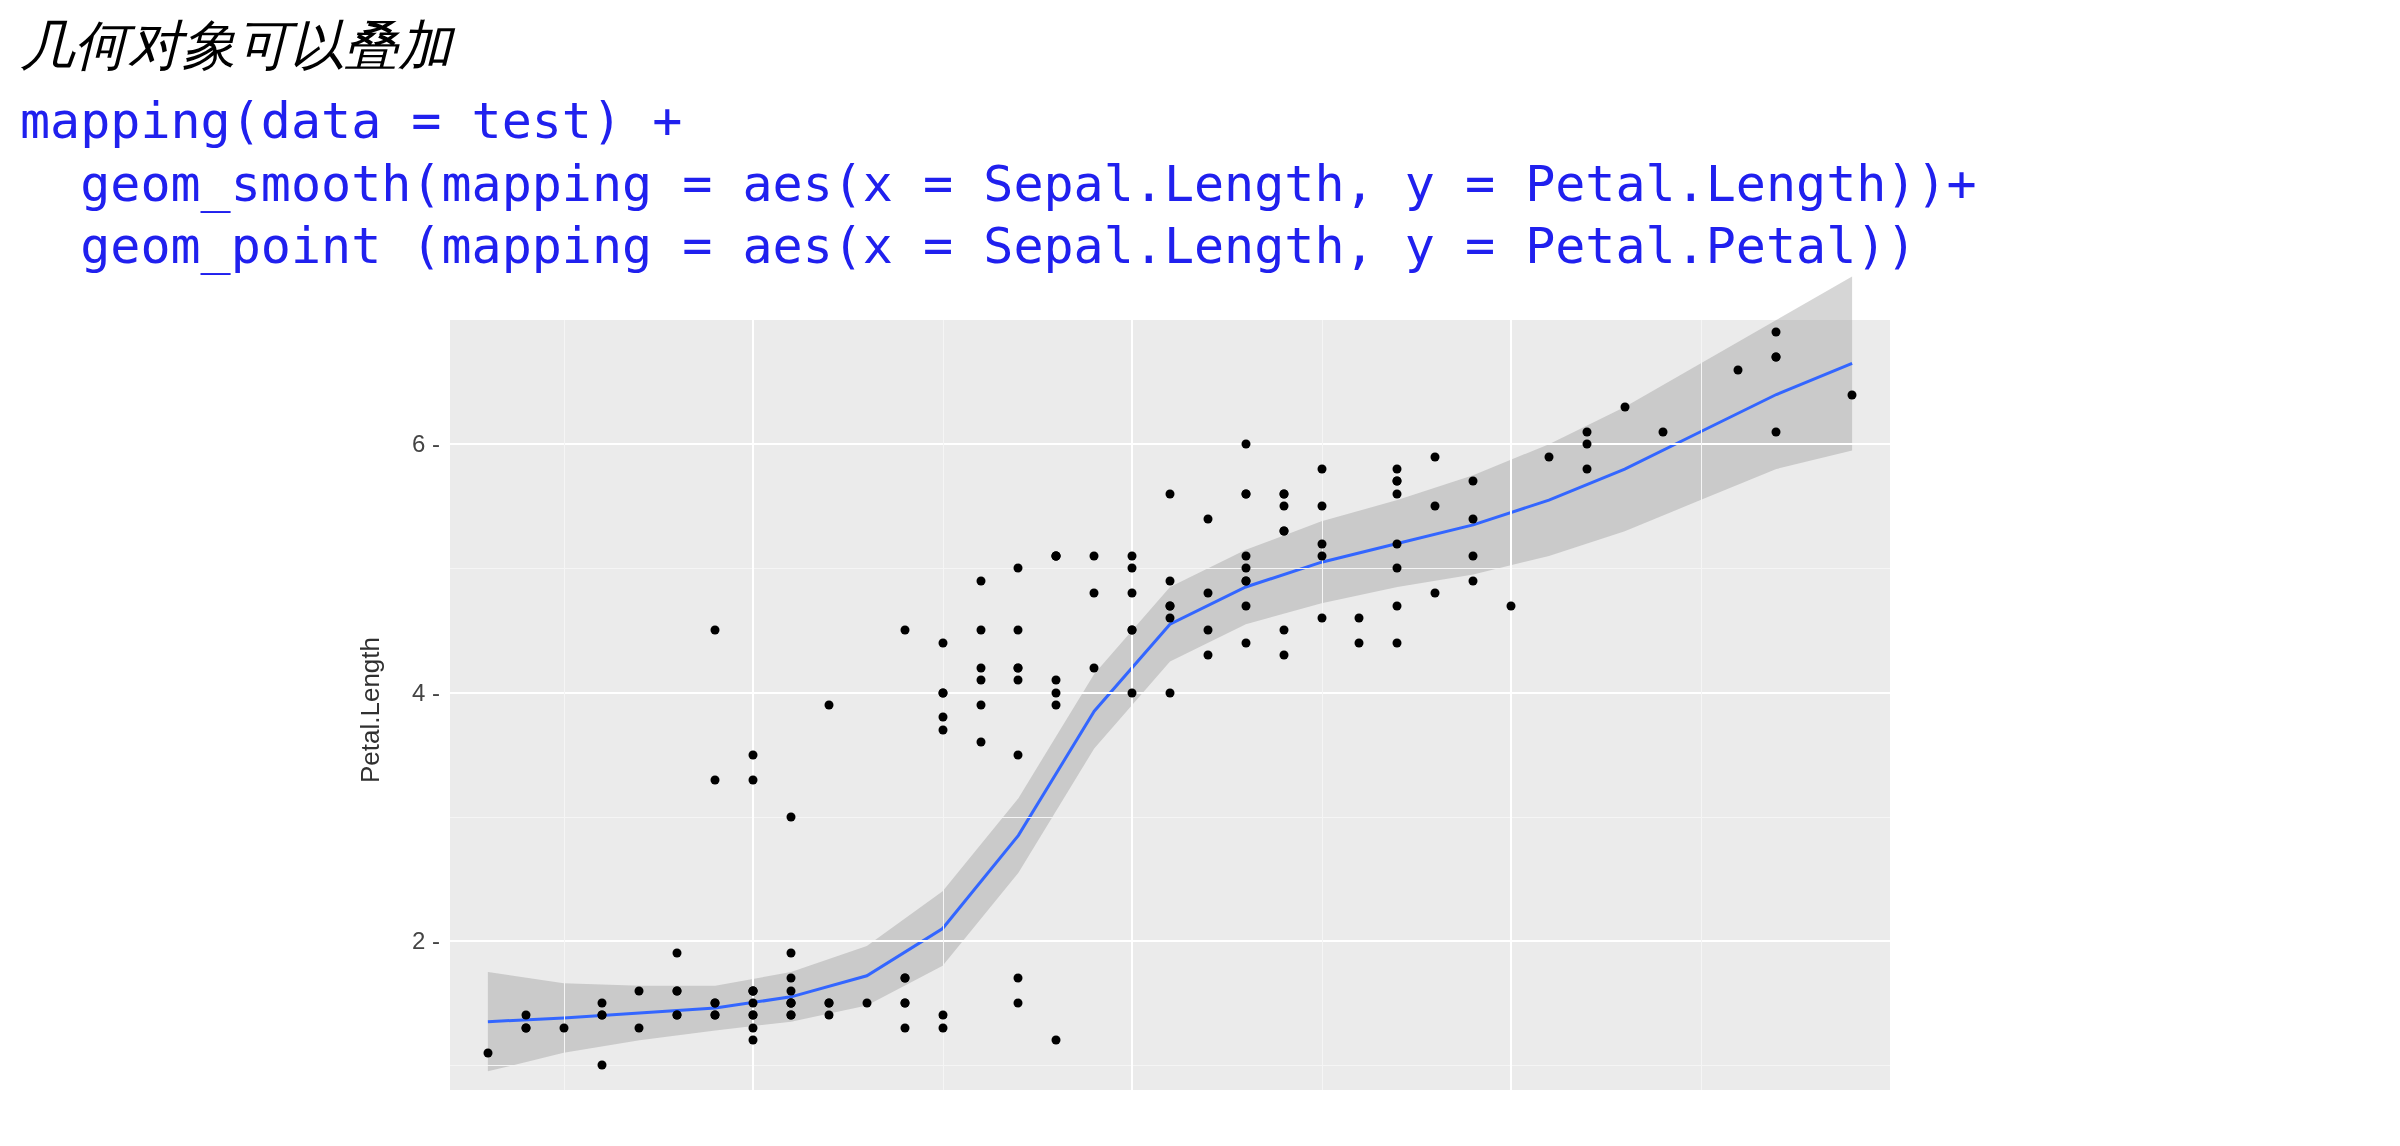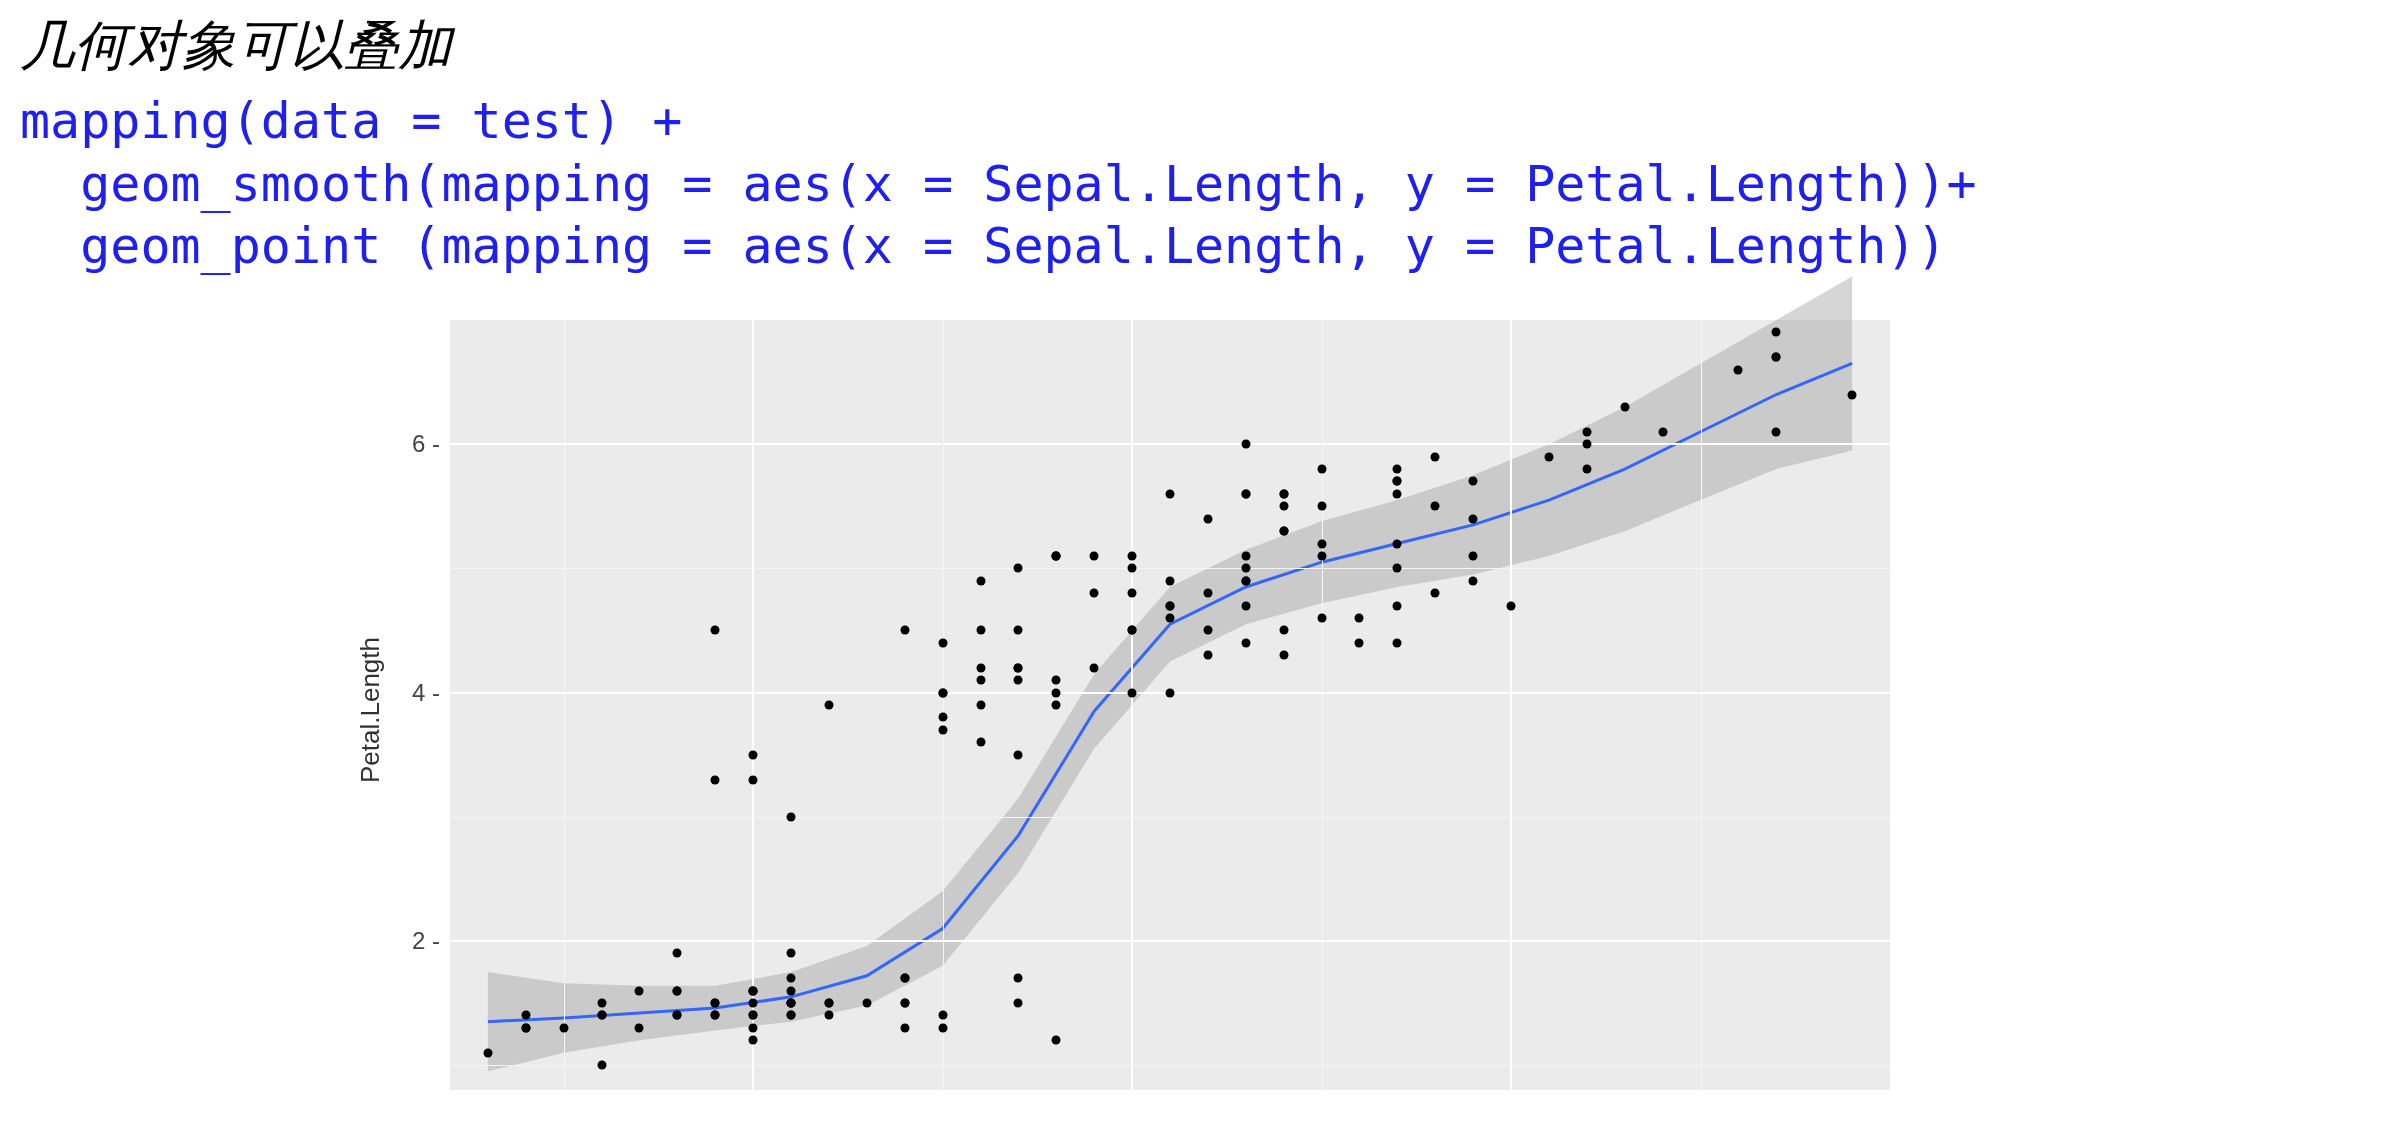--- a/index.html
+++ b/index.html
@@ -93,21 +93,21 @@
   .ribbon { fill: #999999; fill-opacity: 0.4; }
   .smooth-line { stroke: #3366ff; stroke-width: 3; fill: none; }
 </style>
 </head>
 <body>
 
 <div class="heading">几何对象可以叠加</div>
 
 <div class="code-block"><span>mapping(data = test) +</span>
 <span>  geom_smooth(mapping = aes(x = Sepal.Length, y = Petal.Length))+</span>
-<span>  geom_point (mapping = aes(x = Sepal.Length, y = Petal.Length))</span></div>
+<span>  geom_point (mapping = aes(x = Sepal.Length, y = Petal.Petal))</span></div>
 
 <div class="chart-container">
   <div class="y-axis-label">Petal.Length</div>
   <div class="plot-panel" id="plot-panel">
     <svg class="smooth-svg" id="smooth-svg" viewBox="0 0 1440 770">
         <path d="M37.89473684210513,652.016129032258 L113.68421052631572,663.1935483870968 L189.4736842105263,665.6774193548388 L265.26315789473693,665.6774193548388 L341.05263157894717,652.016129032258 L416.84210526315775,625.9354838709678 L492.6315789473683,571.2903225806451 L568.421052631579,478.1451612903226 L644.2105263157896,353.95161290322574 L719.9999999999999,267.0161290322581 L795.7894736842104,229.75806451612902 L871.578947368421,201.19354838709683 L947.3684210526317,180.08064516129036 L1023.1578947368422,155.24193548387098 L1098.9473684210525,124.19354838709671 L1174.7368421052631,86.9354838709678 L1250.5263157894738,43.46774193548379 L1326.3157894736844,0 L1402.105263157895,-43.46774193548379 L1402.105263157895,130.4032258064516 L1326.3157894736844,149.0322580645162 L1250.5263157894738,180.08064516129036 L1174.7368421052631,211.1290322580645 L1098.9473684210525,235.9677419354839 L1023.1578947368422,254.5967741935483 L947.3684210526317,267.0161290322581 L871.578947368421,283.16129032258067 L795.7894736842104,304.2741935483871 L719.9999999999999,341.5322580645161 L644.2105263157896,428.4677419354839 L568.421052631579,552.6612903225807 L492.6315789473683,645.8064516129032 L416.84210526315775,685.5483870967741 L341.05263157894717,701.6935483870968 L265.26315789473693,710.3870967741935 L189.4736842105263,720.3225806451613 L113.68421052631572,732.741935483871 L37.89473684210513,751.3709677419355 Z" class="ribbon"></path>
         <path d="M37.89473684210513,701.6935483870968 L113.68421052631572,697.9677419354839 L189.4736842105263,693 L265.26315789473693,688.0322580645161 L341.05263157894717,676.8548387096774 L416.84210526315775,655.741935483871 L492.6315789473683,608.5483870967741 L568.421052631579,515.4032258064516 L644.2105263157896,391.2096774193549 L719.9999999999999,304.2741935483871 L795.7894736842104,267.0161290322581 L871.578947368421,242.17741935483878 L947.3684210526317,223.54838709677415 L1023.1578947368422,204.91935483870975 L1098.9473684210525,180.08064516129036 L1174.7368421052631,149.0322580645162 L1250.5263157894738,111.77419354838719 L1326.3157894736844,74.51612903225805 L1402.105263157895,43.46774193548379" class="smooth-line"></path>
       </svg>
   <div class="grid-major-h" style="top: 619.968px;"></div>
       <div class="grid-major-h" style="top: 371.581px;"></div>

